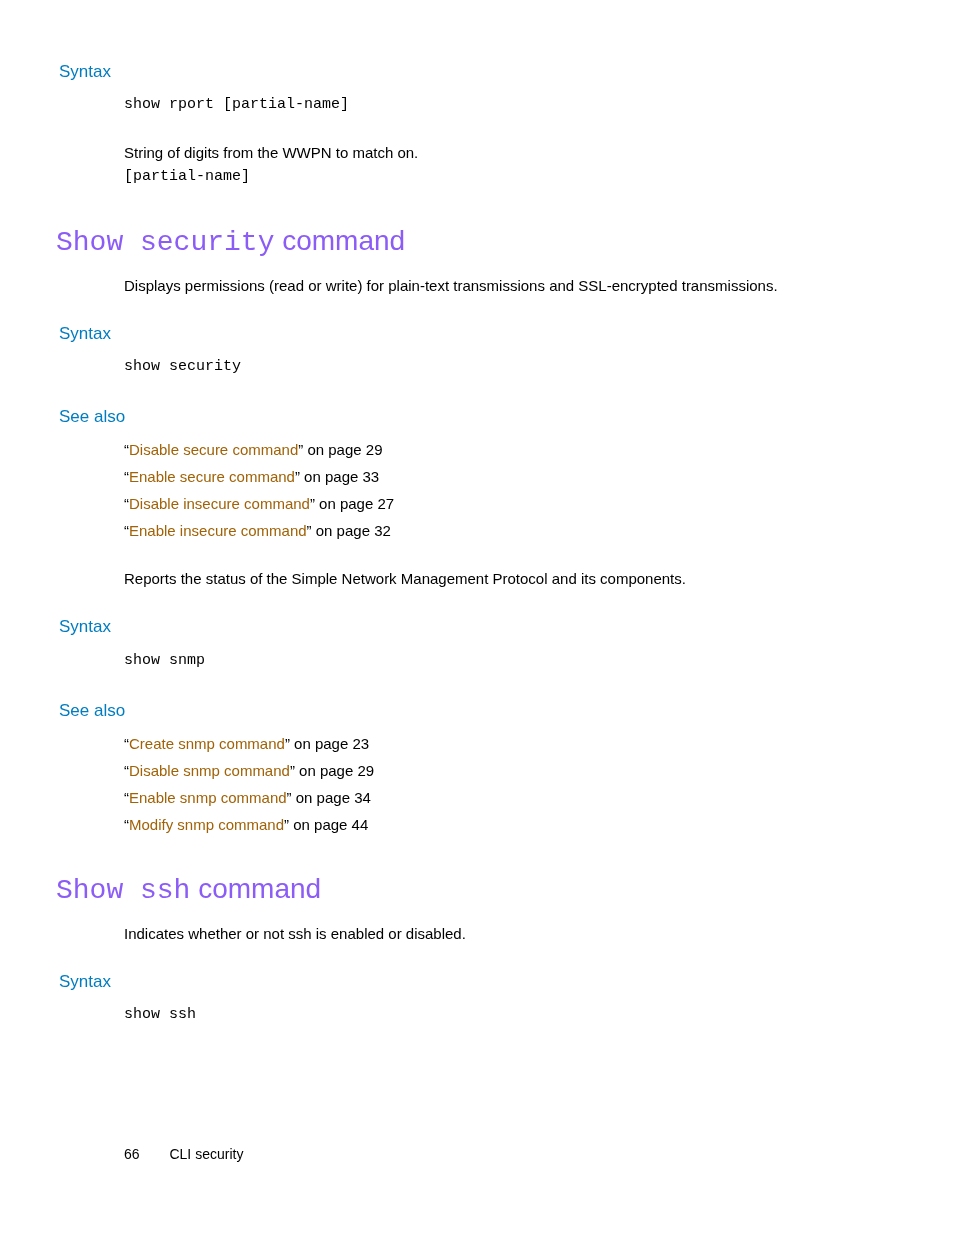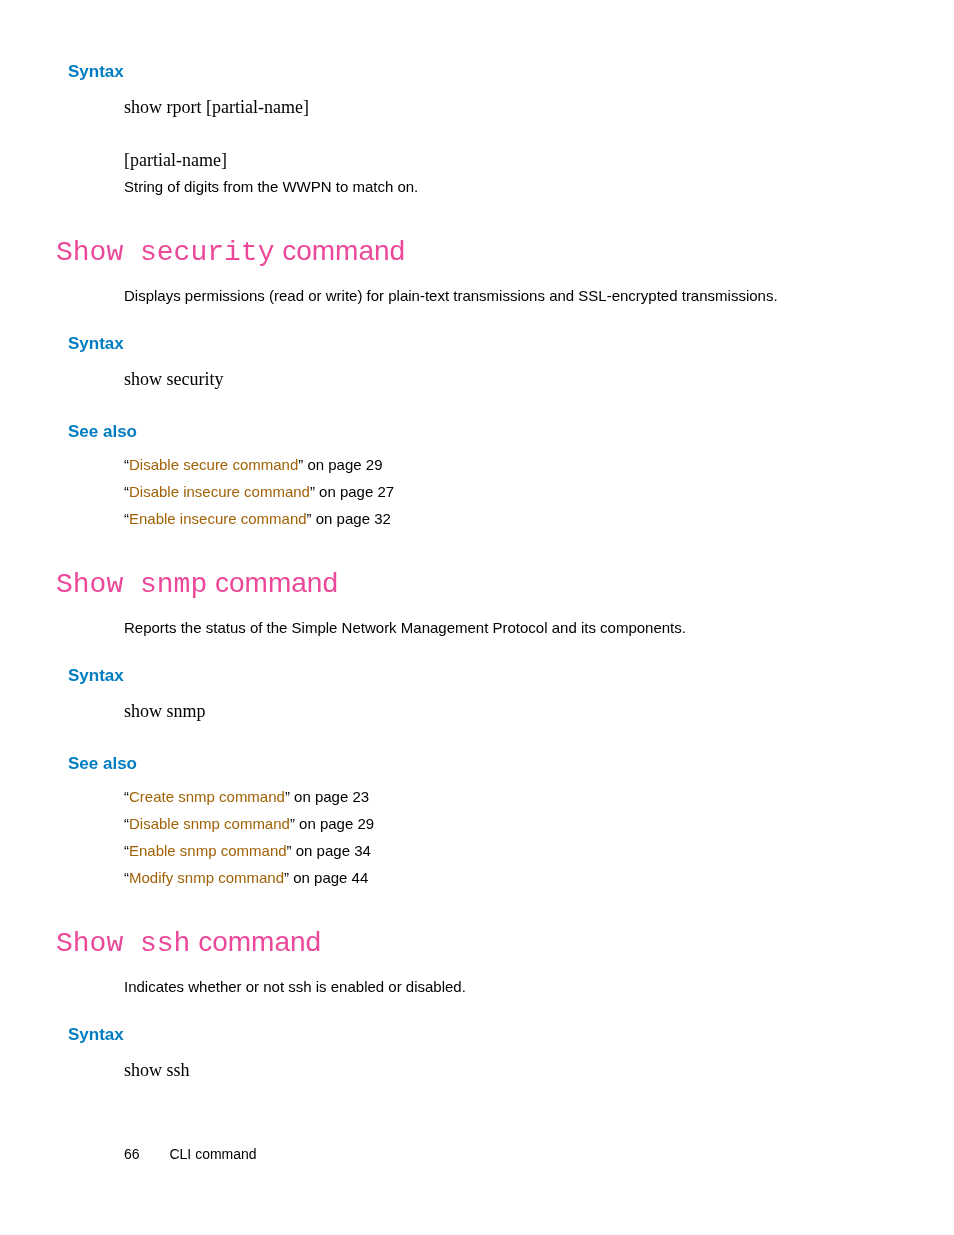--- a/index.html
+++ b/index.html
@@ -13,32 +13,32 @@
     position: relative;
     font-size: 15px;
     line-height: 1.6;
   }
   .page {
     padding: 58px 56px 0 56px;
   }
   .subhead {
     color: #007cc1;
     font-size: 17px;
-    font-weight: 700;
-    margin: 0 0 8px 12px;
+    font-weight: 400;
+    margin: 0 0 8px 3px;
   }
   .body-indent {
     margin-left: 68px;
   }
   .mono {
-    font-family: Liberation Serif, serif;
-    font-size: 18px;
+    font-family: Liberation Mono, monospace;
+    font-size: 15px;
   }
   h1.section-title {
-    color: #ec4899;
+    color: #8b5cf6;
     font-weight: 400;
     font-size: 28px;
     margin: 30px 0 8px 0;
   }
   h1.section-title .mono {
     font-family: "Courier New", Courier, monospace;
     font-size: 28px;
   }
   .desc {
     margin-bottom: 22px;
@@ -67,46 +67,44 @@
 <body>
 
 <div class="page">
 
   <div class="block">
     <div class="subhead">Syntax</div>
     <div class="body-indent mono">show rport [partial-name]</div>
   </div>
 
   <div class="block">
+    <div class="body-indent">String of digits from the WWPN to match on.</div>
     <div class="body-indent mono">[partial-name]</div>
-    <div class="body-indent">String of digits from the WWPN to match on.</div>
   </div>
 
   <h1 class="section-title">
     <span class="mono">Show security</span><span> command</span>
   </h1>
   <div class="body-indent desc">Displays permissions (read or write) for plain-text transmissions and SSL-encrypted transmissions.</div>
 
   <div class="block">
     <div class="subhead">Syntax</div>
     <div class="body-indent mono">show security</div>
   </div>
 
   <div class="block">
     <div class="subhead">See also</div>
     <div class="body-indent">
       <div class="seealso-line"><span>“</span><a href="#" class="link">Disable secure command</a><span>” on page 29</span></div>
+      <div class="seealso-line"><span>“</span><a href="#" class="link">Enable secure command</a><span>” on page 33</span></div>
       <div class="seealso-line"><span>“</span><a href="#" class="link">Disable insecure command</a><span>” on page 27</span></div>
       <div class="seealso-line"><span>“</span><a href="#" class="link">Enable insecure command</a><span>” on page 32</span></div>
     </div>
   </div>
 
-  <h1 class="section-title">
-    <span class="mono">Show snmp</span><span> command</span>
-  </h1>
   <div class="body-indent desc">Reports the status of the Simple Network Management Protocol and its components.</div>
 
   <div class="block">
     <div class="subhead">Syntax</div>
     <div class="body-indent mono">show snmp</div>
   </div>
 
   <div class="block">
     <div class="subhead">See also</div>
     <div class="body-indent">
@@ -124,14 +122,14 @@
 
   <div class="block">
     <div class="subhead">Syntax</div>
     <div class="body-indent mono">show ssh</div>
   </div>
 
 </div>
 
 <div class="footer">
   <span class="pagenum">66</span>
-  <span>CLI command</span>
+  <span>CLI security</span>
 </div>
 
 </body></html>

